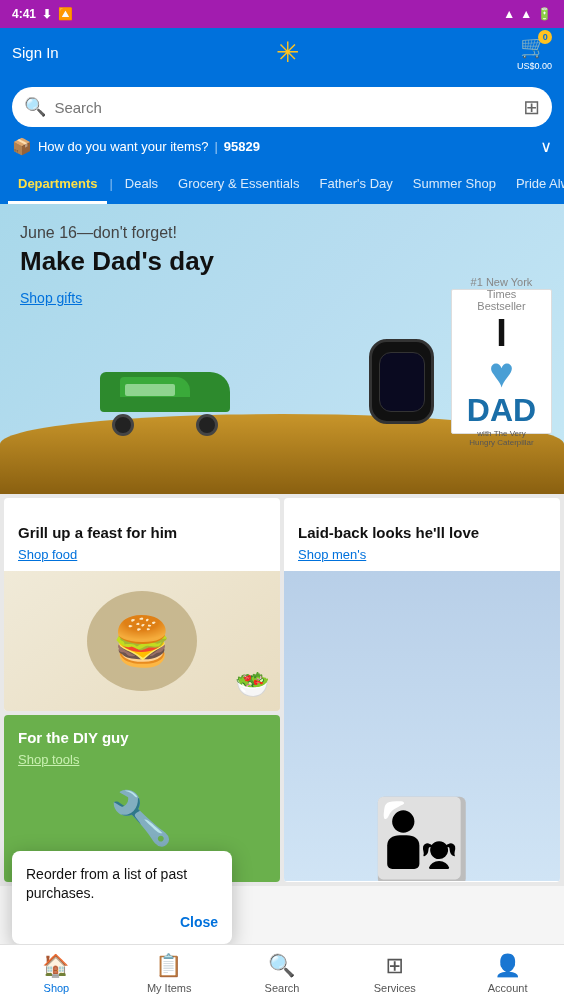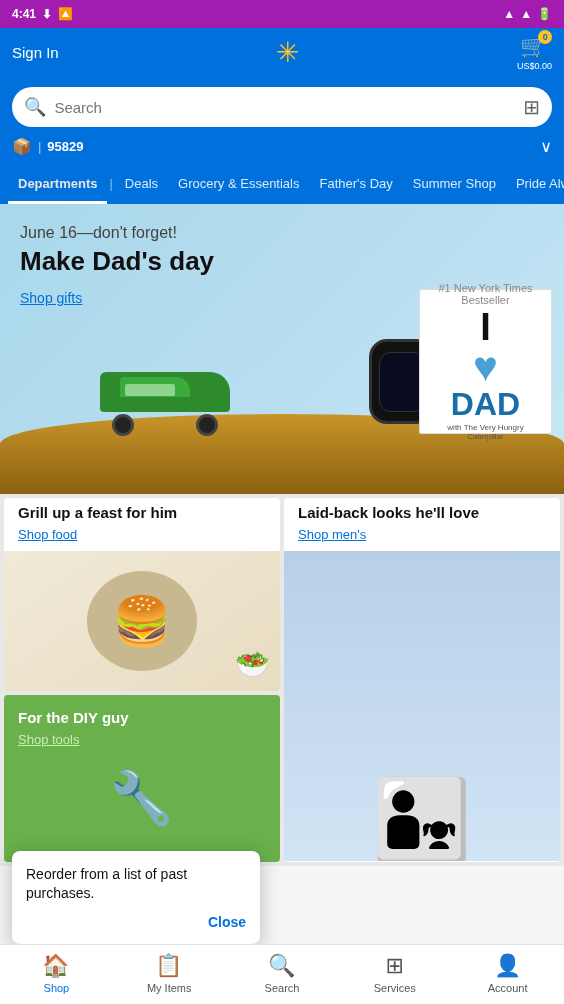--- a/index.html
+++ b/index.html
@@ -92,21 +92,21 @@
       color: rgba(255,255,255,0.85);
       font-size: 13px;
       font-weight: 500;
       padding: 10px 10px;
       white-space: nowrap;
       cursor: pointer;
       border-bottom: 3px solid transparent;
       flex-shrink: 0;
     }
     .nav-tab.active {
-      color: #e5e5e5;
+      color: #fde047;
       border-bottom: 3px solid white;
       font-weight: 700;
     }
     .nav-divider { color: rgba(255,255,255,0.5); padding: 10px 2px; font-size: 13px; }
 
     
     .hero {
       background: linear-gradient(135deg, #a8d8ea 0%, #b8ddf0 50%, #c5e8f5 100%);
       padding: 20px 20px 0;
       position: relative;
@@ -126,21 +126,21 @@
       background: #e8e8e8;
     }
 
     
     .card {
       background: white;
       border-radius: 4px;
       overflow: hidden;
       position: relative;
     }
-    .card-content { padding: 6px 14px 8px; }
+    .card-content { padding: 26px 14px 8px; }
     .card-title { font-size: 15px; font-weight: 600; color: #111; margin-bottom: 4px; }
     .card-link { color: #0071dc; font-size: 13px; text-decoration: underline; }
     
     .food-img {
       width: 100%;
       height: 140px;
       background: linear-gradient(145deg, #f5f0e8 0%, #ede0c8 100%);
       display: flex; align-items: center; justify-content: center;
       position: relative;
       overflow: hidden;
@@ -177,21 +177,21 @@
       background: white;
       border-radius: 4px;
       overflow: hidden;
     }
 
     
     .tooltip-overlay {
       position: fixed;
       bottom: 60px;
       left: 12px;
-      width: 248px;
+      width: 220px;
       background: white;
       border-radius: 8px;
       padding: 14px;
       box-shadow: 0 4px 20px rgba(0,0,0,0.25);
       z-index: 100;
     }
     .tooltip-text { font-size: 14px; color: #111; line-height: 1.4; margin-bottom: 10px; }
     .tooltip-close {
       color: #0071dc;
       font-size: 14px;
@@ -255,20 +255,21 @@
   <div class="search-bar">
     <span style="color:#666;font-size:18px;">🔍</span>
     <input type="text" placeholder="Search" style="">
     <span class="barcode-icon">⊞</span>
   </div>
 </div>
 
 <div class="delivery-bar">
   <div class="delivery-left">
     <span class="delivery-icon">📦</span>
+    <span>How do you want your items?</span>
     <span style="color:rgba(255,255,255,0.6)">|</span>
     <span class="delivery-zip">95829</span>
   </div>
   <span class="chevron-down">∨</span>
 </div>
 
 <div class="nav-tabs">
   <div class="nav-tab active">Departments</div>
   <span class="nav-divider">|</span>
   <div class="nav-tab">Deals</div>
@@ -297,21 +298,21 @@
       <div style="width:22px;height:22px;background:#222;border-radius:50%;border:3px solid #444;"></div>
     </div>
   </div>
 
   
   <div style="position:absolute;bottom:70px;right:130px;width:65px;height:85px;background:#111;border-radius:18px;border:3px solid #333;display:flex;align-items:center;justify-content:center;">
     <div style="width:46px;height:60px;background:#0a0a20;border-radius:12px;border:1px solid #333;"></div>
   </div>
 
   
-  <div style="position:absolute;bottom:60px;right:12px;width:133px;height:145px;background:white;border:1px solid #ddd;border-radius:2px;display:flex;flex-direction:column;align-items:center;justify-content:center;padding:14px;">
+  <div style="position:absolute;bottom:60px;right:12px;width:101px;height:145px;background:white;border:1px solid #ddd;border-radius:2px;display:flex;flex-direction:column;align-items:center;justify-content:center;padding:14px;">
     <div style="font-size:11px;color:#888;margin-bottom:2px;text-align:center;">#1 New York Times Bestseller</div>
     <div style="font-size:38px;font-weight:900;color:#111;line-height:1;">I</div>
     <div style="font-size:42px;color:#4a9fd5;line-height:1;">♥</div>
     <div style="font-size:32px;font-weight:900;color:#1a6ea8;line-height:1;">DAD</div>
     <div style="font-size:8px;color:#555;margin-top:3px;text-align:center;">with The Very Hungry Caterpillar</div>
   </div>
 </div>
 
 <div class="grid-section">
 

